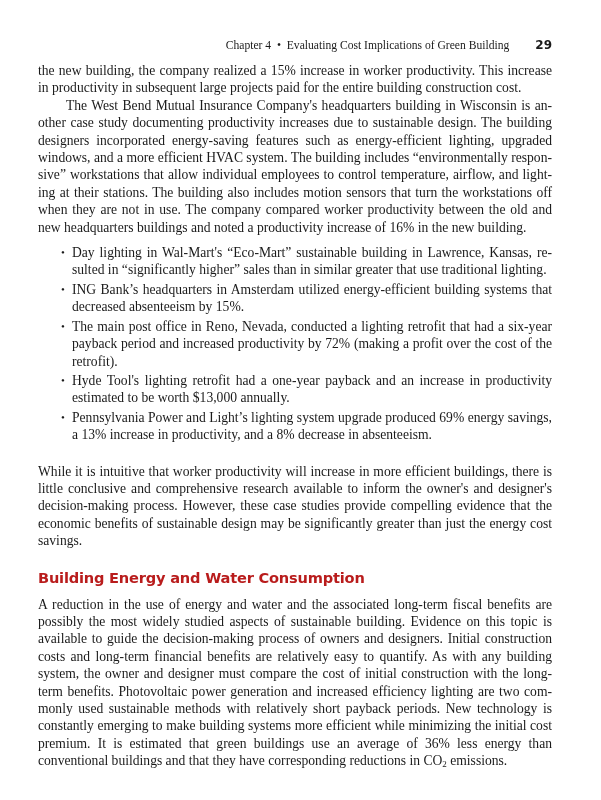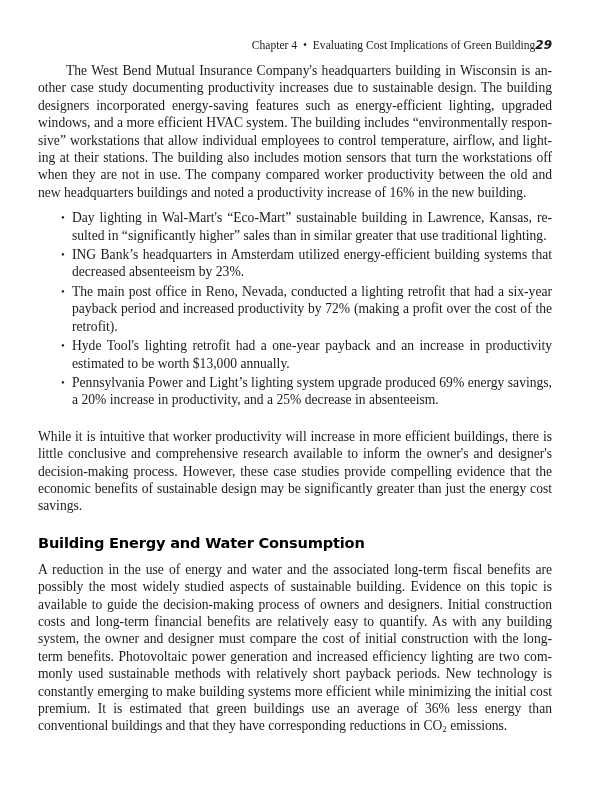--- a/index.html
+++ b/index.html
@@ -7,67 +7,68 @@
       width: 601px; height: 800px; overflow: hidden; position: relative;
       font-family: "Liberation Serif", "DejaVu Serif", serif;
       color: #1a1a1a;
     }
     .page { position: absolute; left: 38px; top: 0; width: 514px; }
     .running-head {
       position: absolute; top: 36px; left: 0; width: 514px;
       height: 18px; font-size: 11.6px; line-height: 18px;
       text-align: right;
     }
-    .running-head .title { }
+    .running-head .title { margin-right: 26px; }
     .running-head .pnum {
       font-family: "DejaVu Sans", "Liberation Sans", sans-serif;
-      font-weight: bold; font-size: 12px; font-style: italic;
+      font-weight: bold; font-size: 12px;
     }
     .body { position: absolute; top: 62px; left: 0; width: 514px; }
     p {
       margin: 0; font-size: 13.6px; line-height: 17.4px;
       text-align: justify; hyphens: manual;
     }
     p.indent { text-indent: 28px; font-family: Liberation Serif, serif; }
     ul.cases {
       list-style: none; margin: 8px 0 0 0; padding: 0 0 0 34px;
     }
     ul.cases li {
       position: relative; font-size: 13.6px; line-height: 17.4px;
       text-align: justify; margin-bottom: 2px;
     }
     ul.cases li .bullet {
       position: absolute; left: -11px; top: 0; font-size: 11px;
     }
     .gap { height: 17px; }
     h2.section {
       margin: 18px 0 8px 0; font-family: "DejaVu Sans", "Liberation Sans", sans-serif;
-      font-weight: bold; font-size: 14.6px; line-height: 20px; color: #000000;
+      font-weight: bold; font-size: 14.6px; line-height: 20px; color: #b91c1c;
       letter-spacing: -0.2px;
     }
     sub { font-size: 9px; vertical-align: -2px; line-height: 0; }
   </style>
 </head>
 <body>
 
 <div class="page">
 
   <div class="running-head">
     <span class="title"><span>Chapter 4</span>&nbsp;&nbsp;<span>•</span>&nbsp;&nbsp;<span>Evaluating Cost Implications of Green Building</span></span><span class="pnum">29</span>
   </div>
 
   <div class="body">
+    <p>the new building, the company realized a 15% increase in worker productivity. This increase in productivity in subsequent large projects paid for the entire building construction cost.</p>
     <p class="indent">The West Bend Mutual Insurance Company's headquarters building in Wisconsin is an­other case study documenting productivity increases due to sustainable design. The building designers incorporated energy-saving features such as energy-efficient lighting, upgraded windows, and a more efficient HVAC system. The building includes “environmentally respon­sive” workstations that allow individual employees to control temperature, airflow, and light­ing at their stations. The building also includes motion sensors that turn the workstations off when they are not in use. The company compared worker productivity between the old and new headquarters buildings and noted a productivity increase of 16% in the new building.</p>
 
     <ul class="cases">
       <li><span class="bullet">•</span><span>Day lighting in Wal-Mart's “Eco-Mart” sustainable building in Lawrence, Kansas, re­sulted in “significantly higher” sales than in similar greater that use traditional lighting.</span></li>
-      <li><span class="bullet">•</span><span>ING Bank’s headquarters in Amsterdam utilized energy-efficient building systems that decreased absenteeism by 23%.</span></li>
+      <li><span class="bullet">•</span><span>ING Bank’s headquarters in Amsterdam utilized energy-efficient building systems that decreased absenteeism by 15%.</span></li>
       <li><span class="bullet">•</span><span>The main post office in Reno, Nevada, conducted a lighting retrofit that had a six-year payback period and increased productivity by 72% (making a profit over the cost of the retrofit).</span></li>
       <li><span class="bullet">•</span><span>Hyde Tool's lighting retrofit had a one-year payback and an increase in productivity estimated to be worth $13,000 annually.</span></li>
-      <li><span class="bullet">•</span><span>Pennsylvania Power and Light’s lighting system upgrade produced 69% energy sav­ings, a 20% increase in productivity, and a 25% decrease in absenteeism.</span></li>
+      <li><span class="bullet">•</span><span>Pennsylvania Power and Light’s lighting system upgrade produced 69% energy sav­ings, a 13% increase in productivity, and a 8% decrease in absenteeism.</span></li>
     </ul>
 
     <div class="gap"></div>
     <p>While it is intuitive that worker productivity will increase in more efficient buildings, there is little conclusive and comprehensive research available to inform the owner's and designer's decision-making process. However, these case studies provide compelling evidence that the economic benefits of sustainable design may be significantly greater than just the energy cost savings.</p>
 
     <h2 class="section">Building Energy and Water Consumption</h2>
 
     <p><span>A reduction in the use of energy and water and the associated long-term fiscal benefits are possibly the most widely studied aspects of sustainable building. Evidence on this topic is available to guide the decision-making process of owners and designers. Initial construction costs and long-term financial benefits are relatively easy to quantify. As with any building system, the owner and designer must compare the cost of initial construction with the long-term benefits. Photovoltaic power generation and increased efficiency lighting are two com­monly used sustainable methods with relatively short payback periods. New technology is constantly emerging to make building systems more efficient while minimizing the initial cost premium. It is estimated that green buildings use an average of 36% less energy than conventional buildings and that they have corresponding reductions in CO</span><sub>2</sub><span> emissions.</span></p>
 
   </div>

